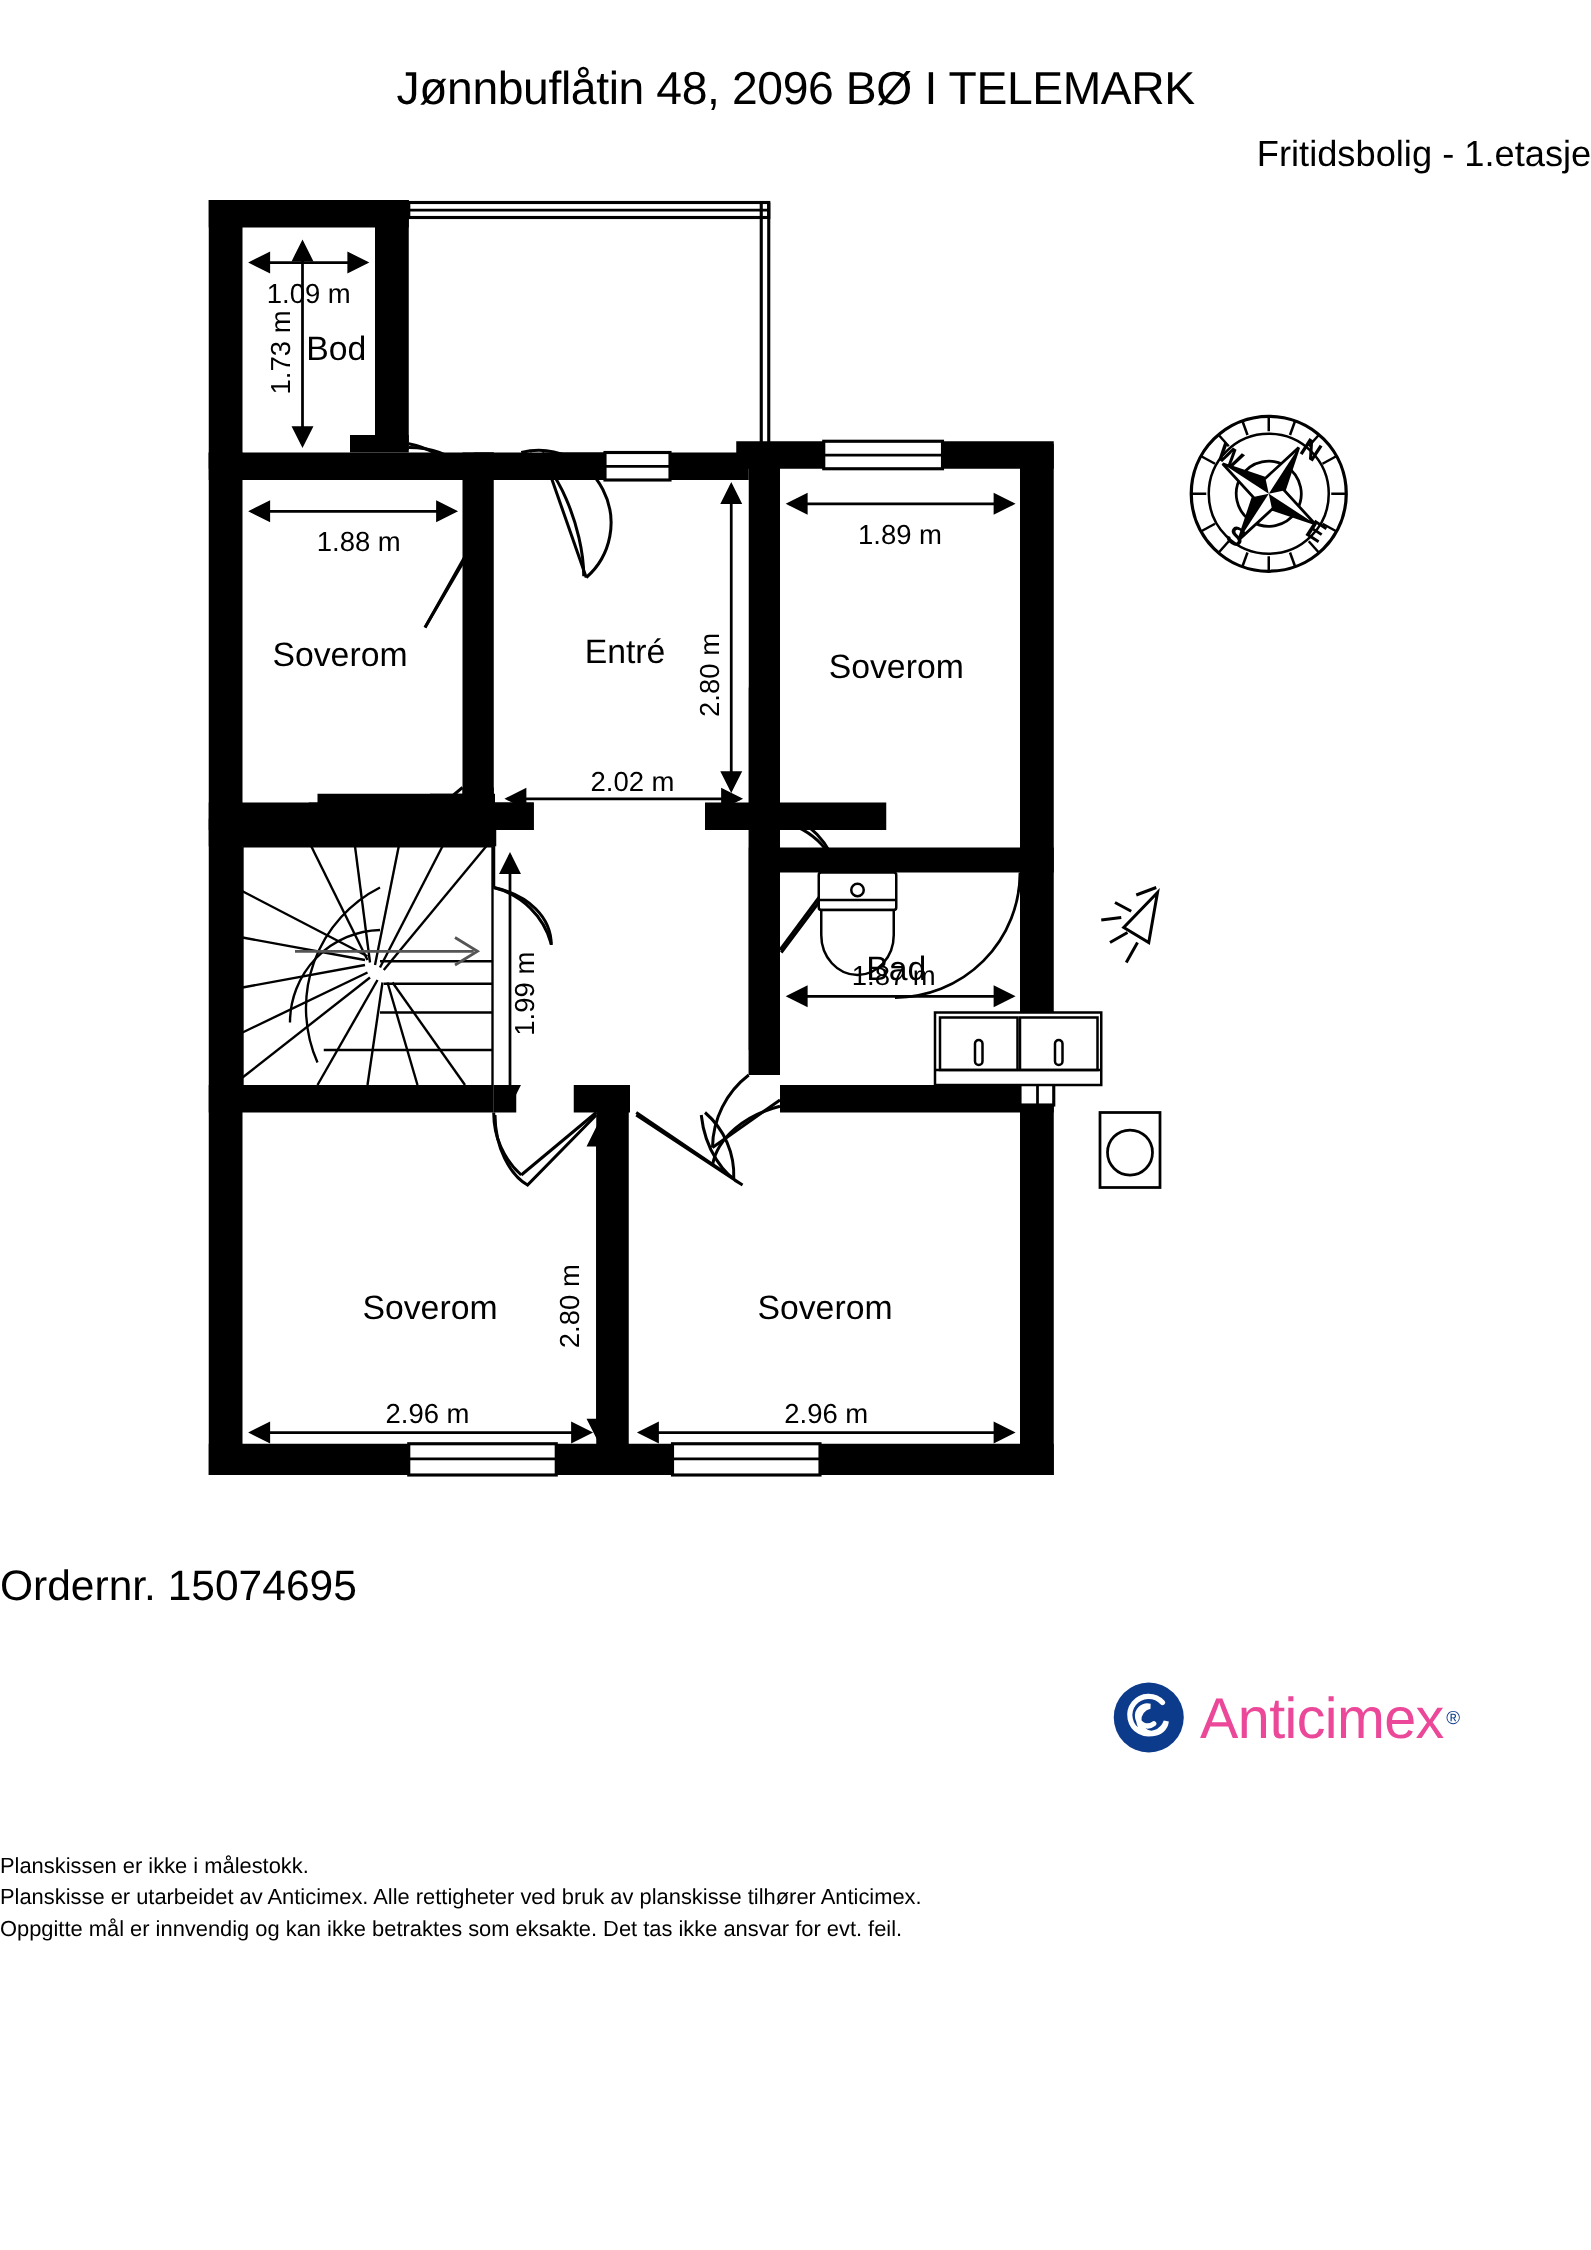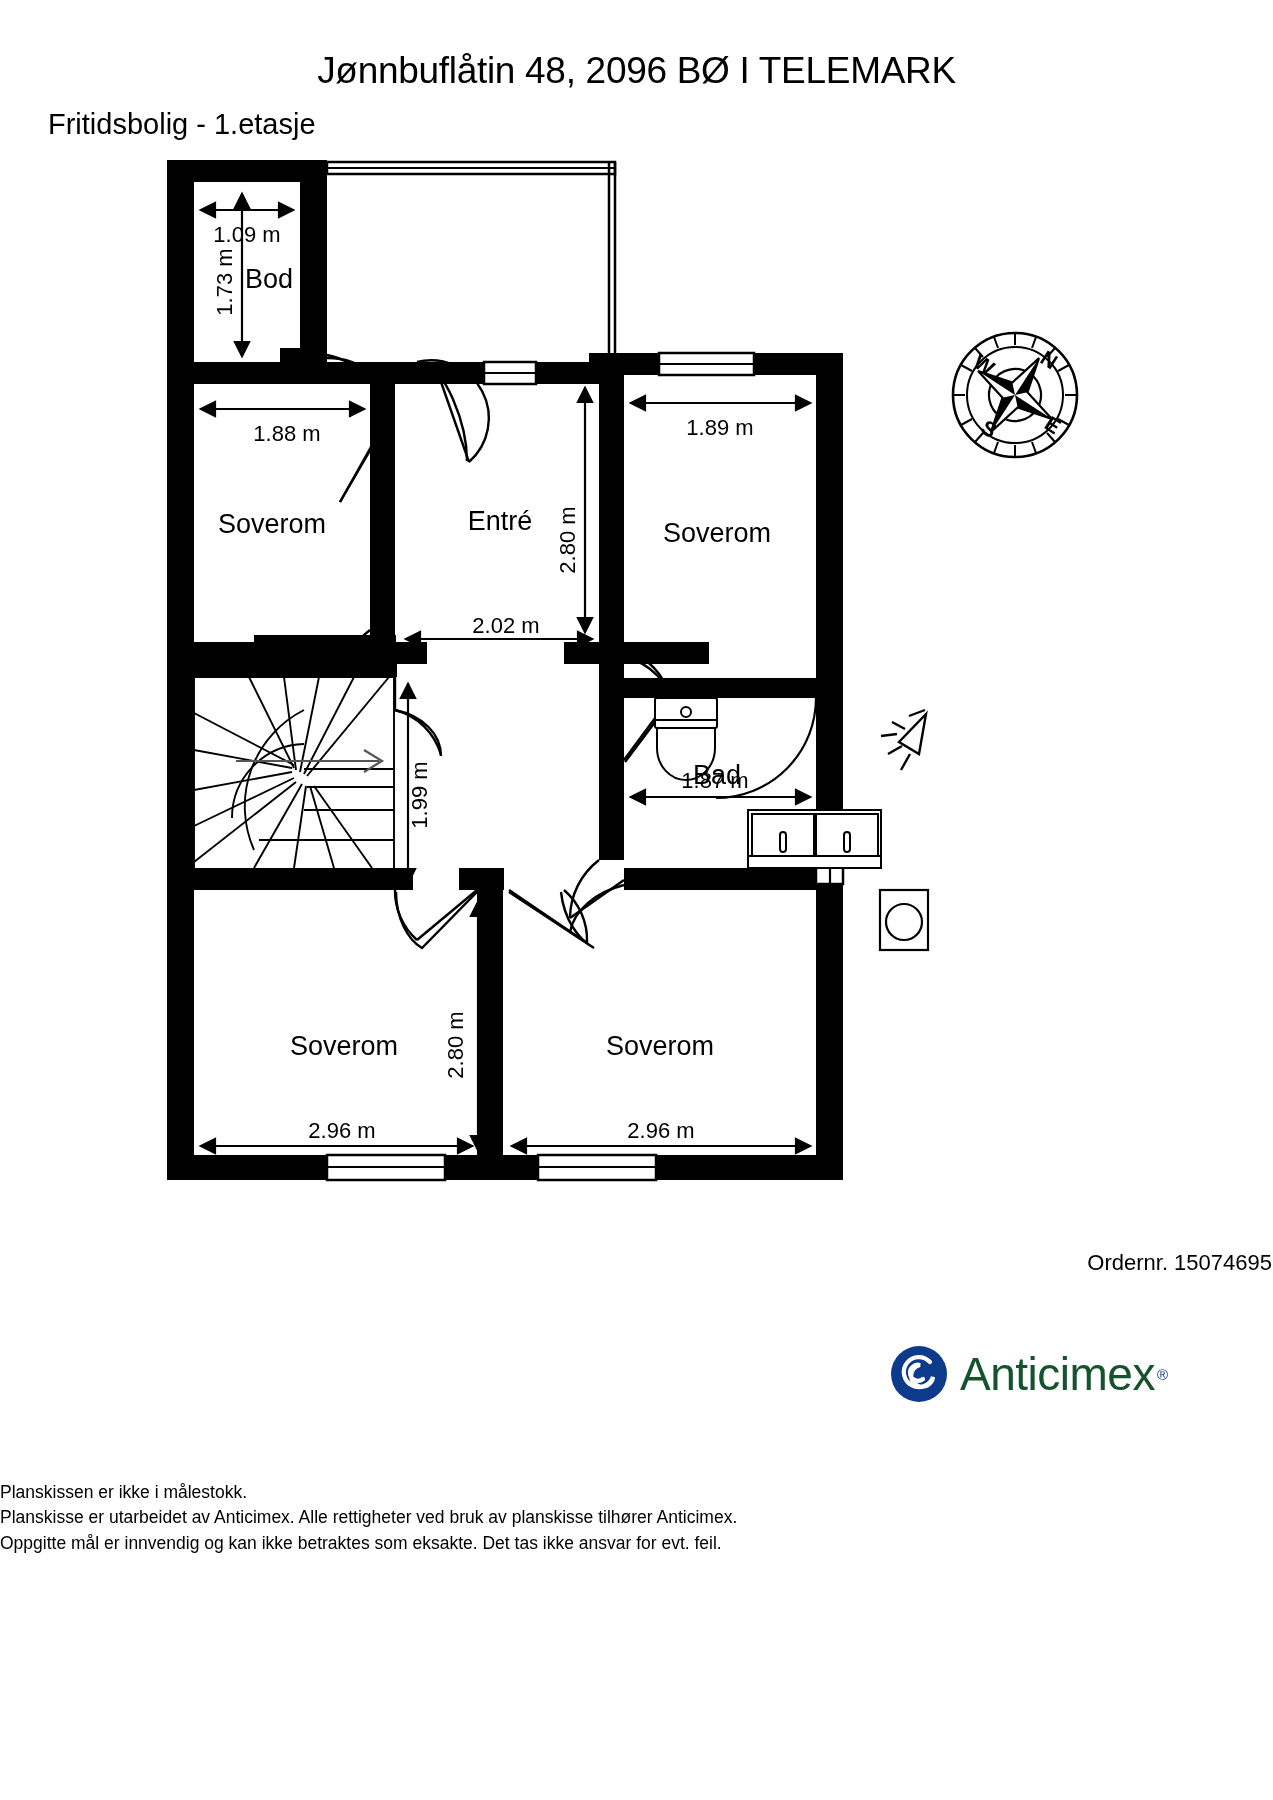--- a/index.html
+++ b/index.html
@@ -18,52 +18,51 @@
   
   #header { position: absolute; left: 0; top: 0; width: 1273px; }
   #title {
     text-align: center;
     font-size: 37px;
     font-weight: 400;
     letter-spacing: -0.3px;
     margin-top: 50px;
   }
   #subtitle {
-    text-align: left;
+    text-align: right;
     font-size: 29px;
     font-weight: 400;
     margin-top: 16px;
-    padding-left: 48px;
   }
 
   
   #plan-wrap {
     position: absolute;
     left: 4px; top: 150px;
     width: 1273px; height: 1110px;
   }
   #plan-svg { display: block; }
 
   
   #ordernr {
     position: absolute;
     left: 0; top: 1250px; width: 1272px;
-    text-align: right;
-    font-size: 22px;
+    text-align: left;
+    font-size: 34px;
   }
 
   
   #logo-block {
     position: absolute;
     right: 105px; top: 1345px;
     display: flex; align-items: center;
   }
   #logo-word {
     font-size: 46px;
-    color: #14532d;
+    color: #ec4899;
     letter-spacing: -0.5px;
     margin-left: 12px;
     font-weight: 400;
   }
   #logo-reg {
     font-size: 15px;
     color: #0d3b8c;
     vertical-align: super;
     margin-left: 2px;
   }

